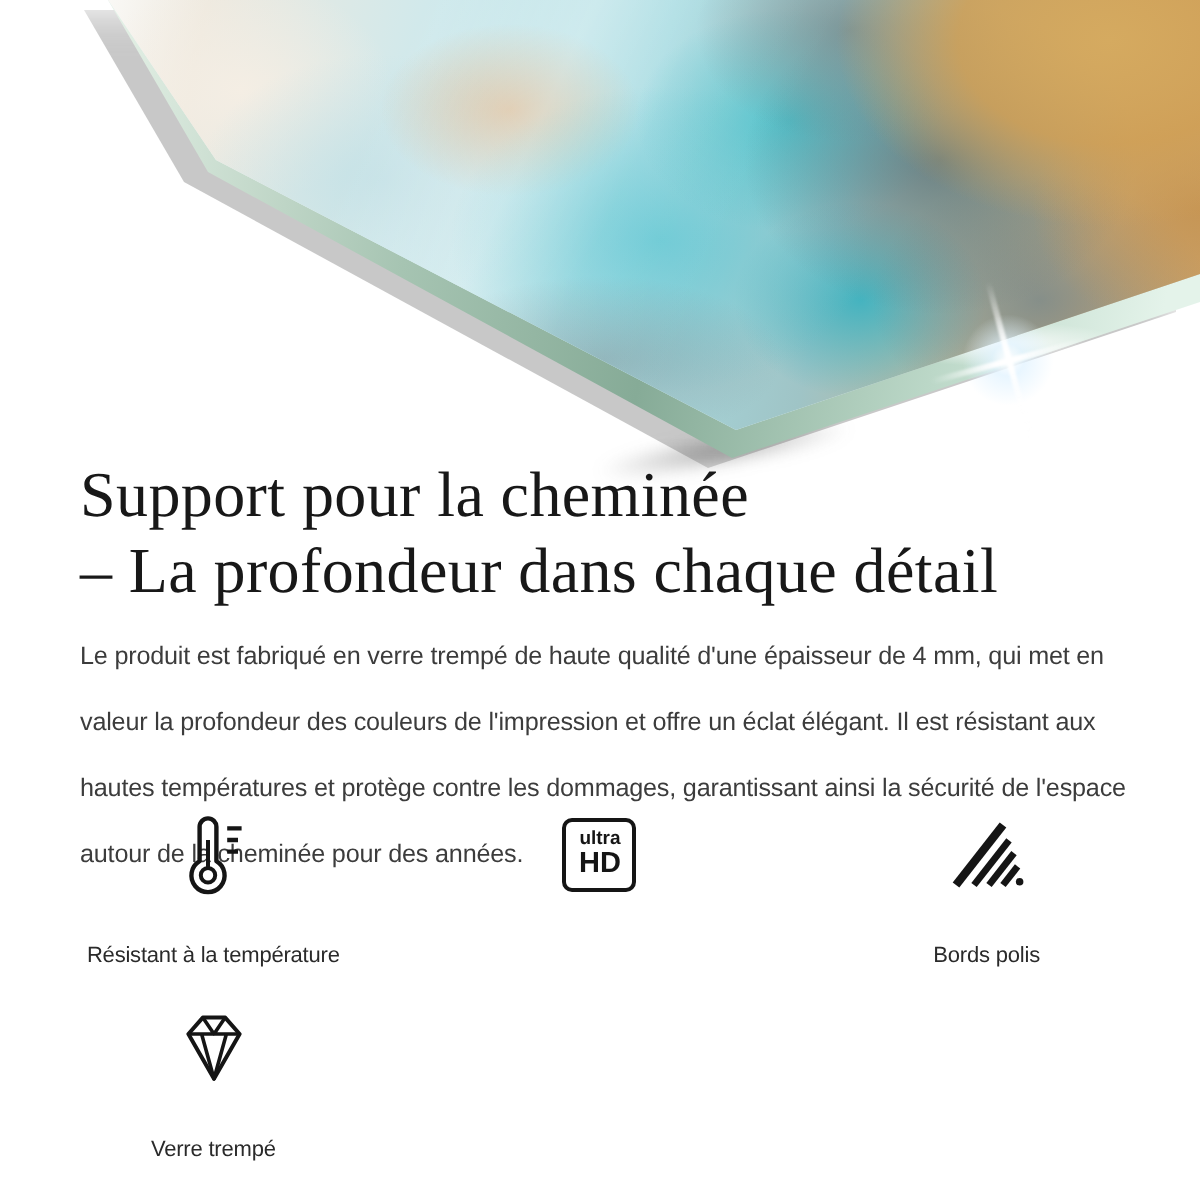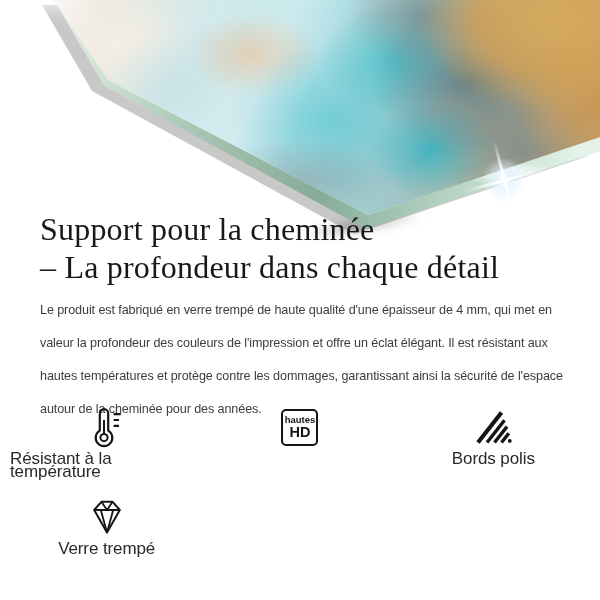--- a/index.html
+++ b/index.html
@@ -53,38 +53,38 @@
     background:linear-gradient(115deg,rgba(255,255,255,0) 30%,rgba(255,255,255,.30) 42%,rgba(255,255,255,.06) 50%,rgba(255,255,255,0) 60%);
   }
   .sparkle{position:absolute;left:464px;top:140px;width:80px;height:80px;transform:rotate(-15deg);}
   .sparkle .glow{position:absolute;inset:14px;border-radius:50%;
     background:radial-gradient(circle,#ffffff 0%,rgba(225,243,255,.75) 22%,rgba(225,243,255,0) 62%);}
   .sparkle .ray-h{position:absolute;left:0;right:0;top:38.5px;height:3px;filter:blur(.6px);
     background:linear-gradient(90deg,transparent,#fff 44%,#fff 56%,transparent);}
   .sparkle .ray-v{position:absolute;top:0;bottom:0;left:38.5px;width:3px;filter:blur(.6px);
     background:linear-gradient(180deg,transparent,#fff 44%,#fff 56%,transparent);}
   
-  .content{position:absolute;left:40px;top:210px;width:548px;}
+  .content{position:absolute;left:40px;top:228px;width:548px;}
   h1{
     margin:0;font-family:"Liberation Serif", serif;font-weight:400;
     font-size:32px;line-height:38px;color:#181818;letter-spacing:.2px;
   }
   h1 span{display:block;}
   .desc{
     margin:8px 0 0;font-size:12.6px;line-height:33px;color:#3c3c3c;
     letter-spacing:-.1px;white-space:pre-line;
   }
   
   .features{
     position:absolute;left:10px;top:402px;width:580px;
     display:grid;grid-template-columns:repeat(3,1fr);row-gap:14px;
   }
   .feature{display:flex;flex-direction:column;align-items:center;}
   .icon-slot{height:50px;display:flex;align-items:center;justify-content:center;}
-  .feature-label{margin-top:0;font-size:17px;line-height:13px;color:#2a2a2a;letter-spacing:-.1px;}
+  .feature-label{margin-top:20px;font-size:11px;line-height:13px;color:#2a2a2a;letter-spacing:-.1px;}
   .uhd{
     width:33px;height:33px;border:2.6px solid #151515;border-radius:5px;
     display:flex;flex-direction:column;align-items:center;justify-content:center;color:#151515;
   }
   .uhd .t1{font-size:9.5px;font-weight:700;line-height:10px;}
   .uhd .t2{font-size:14.5px;font-weight:700;line-height:14px;}
   svg{display:block;}
 </style>
 </head>
 <body>
@@ -123,21 +123,21 @@
         <path d="M19 29V15" stroke="#151515" stroke-width="2"></path>
         <path d="M28.6 9.2h7.2M28.6 15h5.4M28.6 20.8h5.4" stroke="#151515" stroke-width="2.2"></path>
       </svg>
     </div>
     <div class="feature-label">Résistant à la température</div>
   </div>
 
   <div class="feature">
     <div class="icon-slot">
       <div class="uhd">
-        <span class="t1">hautes</span>
+        <span class="t1">ultra</span>
         <span class="t2">HD</span>
       </div>
     </div>
   </div>
 
 
   <div class="feature">
     <div class="icon-slot">
       <svg width="44" height="44" viewBox="0 0 44 44">
         <path d="M7 37.5 30.5 7.5" stroke="#151515" stroke-width="4.2" fill="none"></path>

